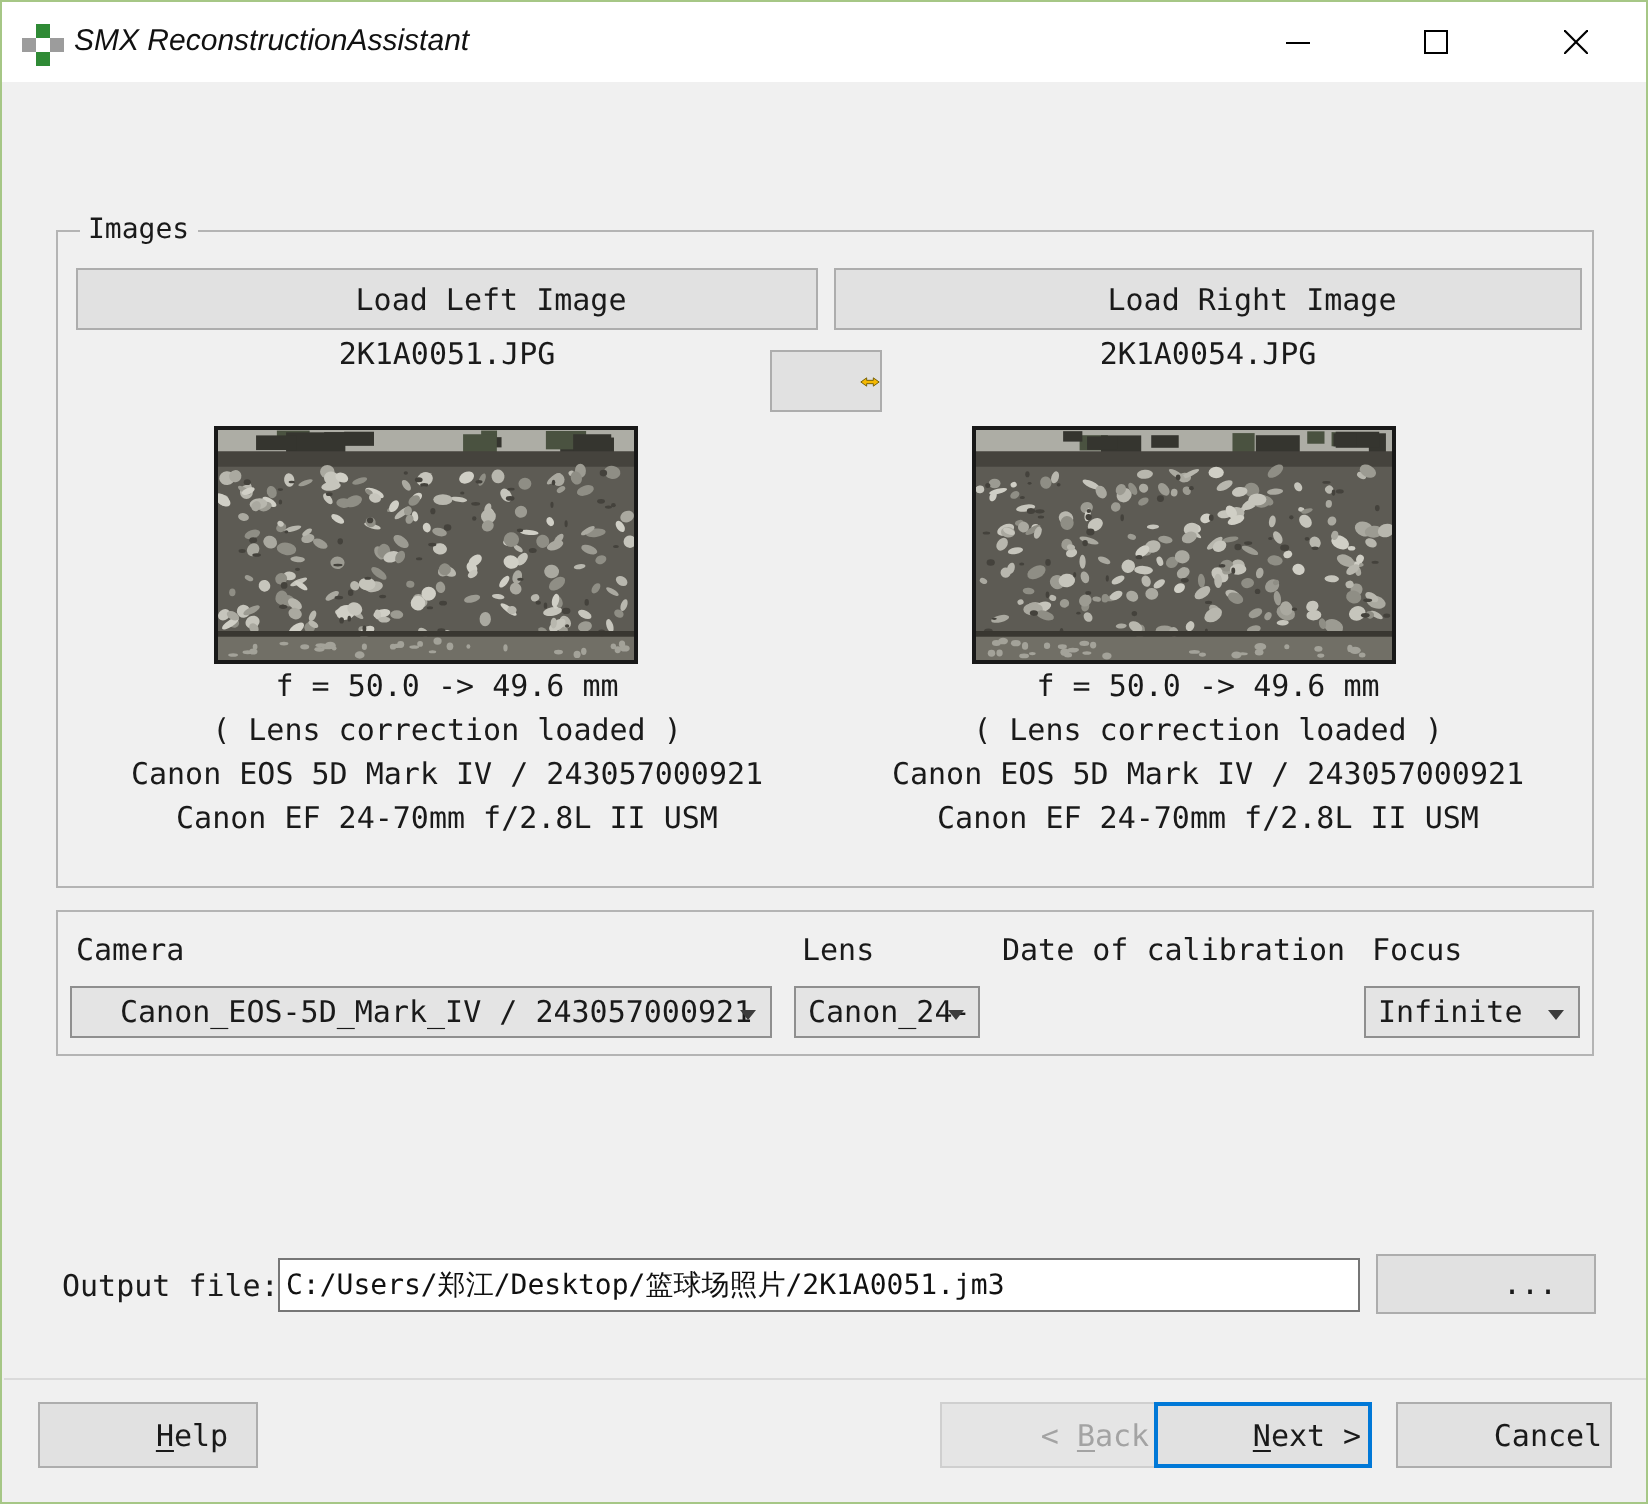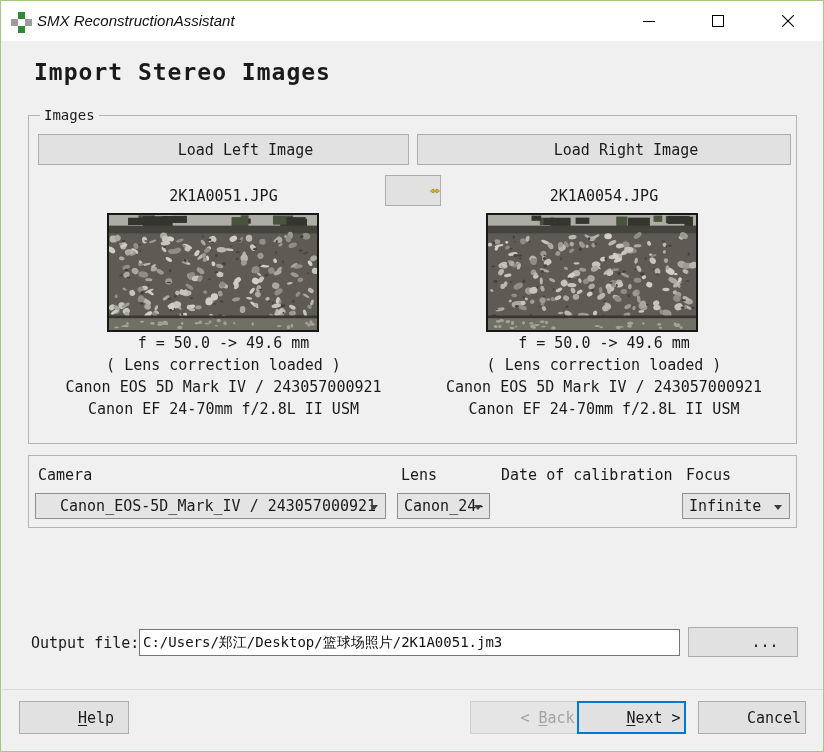--- a/index.html
+++ b/index.html
@@ -25,21 +25,21 @@
   .page-title{position:absolute;left:33px;top:58px;font-size:23px;font-weight:bold;letter-spacing:1px;white-space:nowrap;}
   .groupbox{position:absolute;border:1px solid #b4b4b4;}
   .gb-images{left:27px;top:114px;width:769px;height:329px;}
   .gb-label{position:absolute;left:11px;top:-9px;background:#f0f0f0;padding:0 4px;font-size:14px;white-space:nowrap;}
   .gb-cal{left:27px;top:454px;width:769px;height:73px;}
   .btn{background:#e1e1e1;border:1px solid #adadad;font-family:"DejaVu Sans Mono","Liberation Mono",monospace;
        font-size:15px;color:#1a1a1a;display:flex;align-items:center;justify-content:center;cursor:default;padding-left:44px;}
   .load-btn{position:absolute;top:18px;height:31px;}
   .load-left{left:9px;width:371px;}
   .load-right{left:388px;width:374px;}
-  .filename{position:absolute;top:71px;font-size:15px;text-align:center;white-space:nowrap;}
+  .filename{position:absolute;top:52px;font-size:15px;text-align:center;white-space:nowrap;}
   .fn-left{left:9px;width:371px;}
   .fn-right{left:388px;width:374px;}
   .swap-btn{position:absolute;left:356px;top:59px;width:56px;height:31px;}
   .thumb{position:absolute;top:97px;width:212px;height:119px;border:2px solid #181818;background:#5d5b54;}
   .thumb-left{left:78px;} .thumb-right{left:457px;}
   .thumb svg{display:block;width:100%;height:100%;}
   .info-col{position:absolute;top:216px;font-size:15px;line-height:22px;text-align:center;white-space:nowrap;}
   .info-left{left:9px;width:371px;}
   .info-right{left:388px;width:374px;}
   
@@ -92,21 +92,20 @@
         </svg>
     </div>
     <div class="win-btn btn-close">
       <svg width="12" height="12">
           <line x1="0" y1="0" x2="12" y2="12" stroke="#000" stroke-width="1.1"></line>
           <line x1="12" y1="0" x2="0" y2="12" stroke="#000" stroke-width="1.1"></line>
         </svg>
     </div>
   </div>
 
-  <div class="page-title">Import Stereo Images</div>
 
   <div class="groupbox gb-images">
     <div class="gb-label">Images</div>
 
     <div class="btn load-btn load-left">Load Left Image</div>
     <div class="btn load-btn load-right">Load Right Image</div>
 
     <div class="filename fn-left">2K1A0051.JPG</div>
     <div class="filename fn-right">2K1A0054.JPG</div>
 

